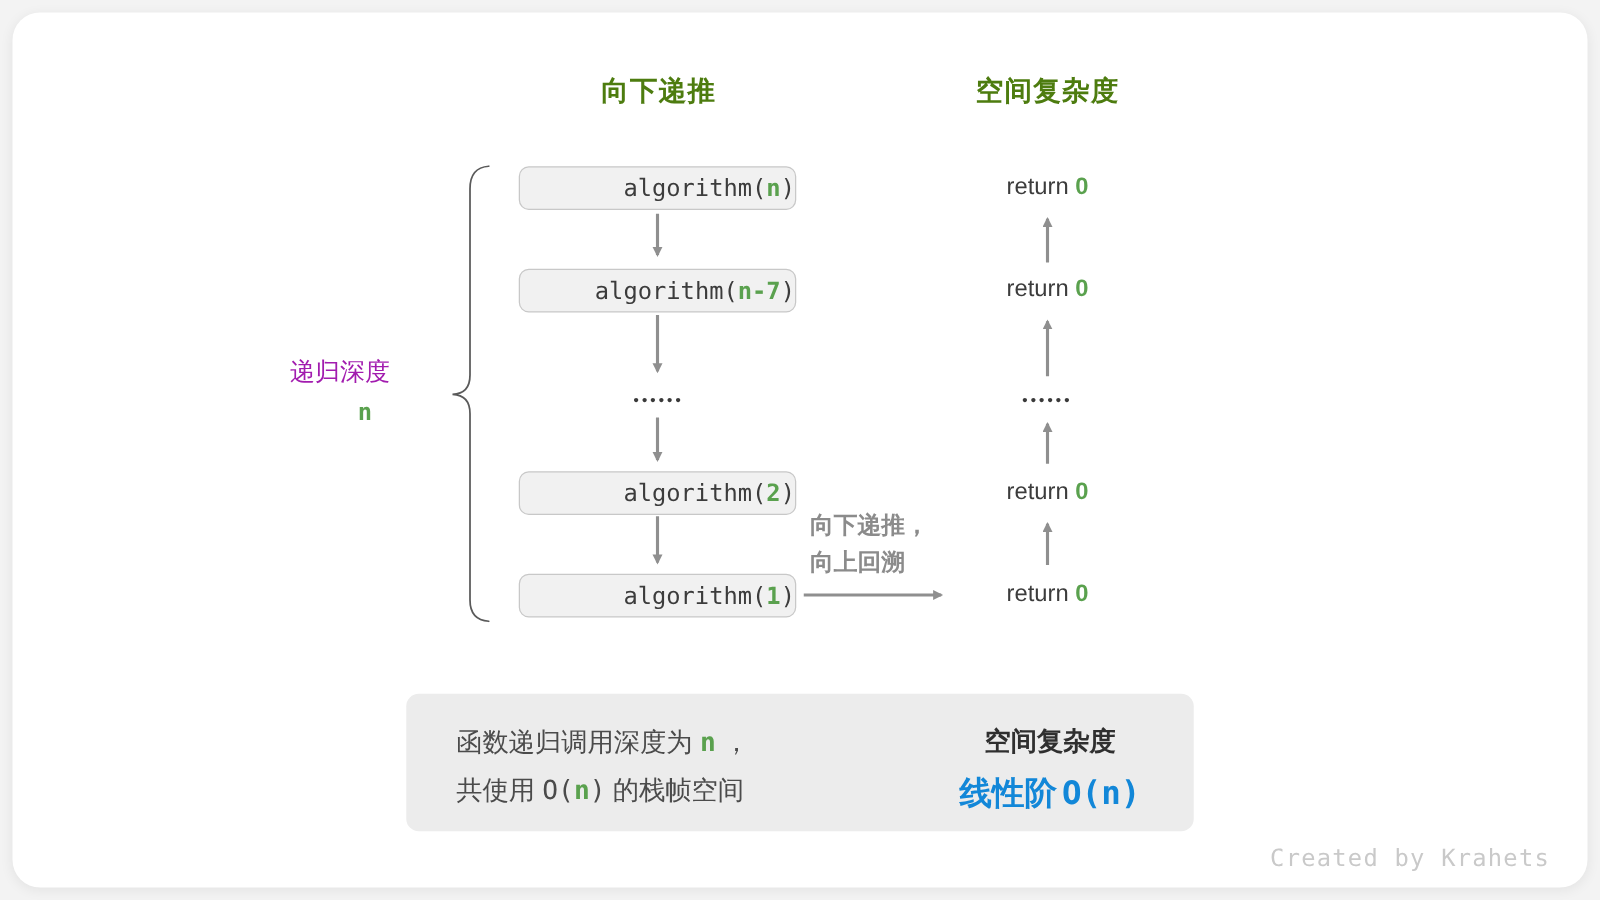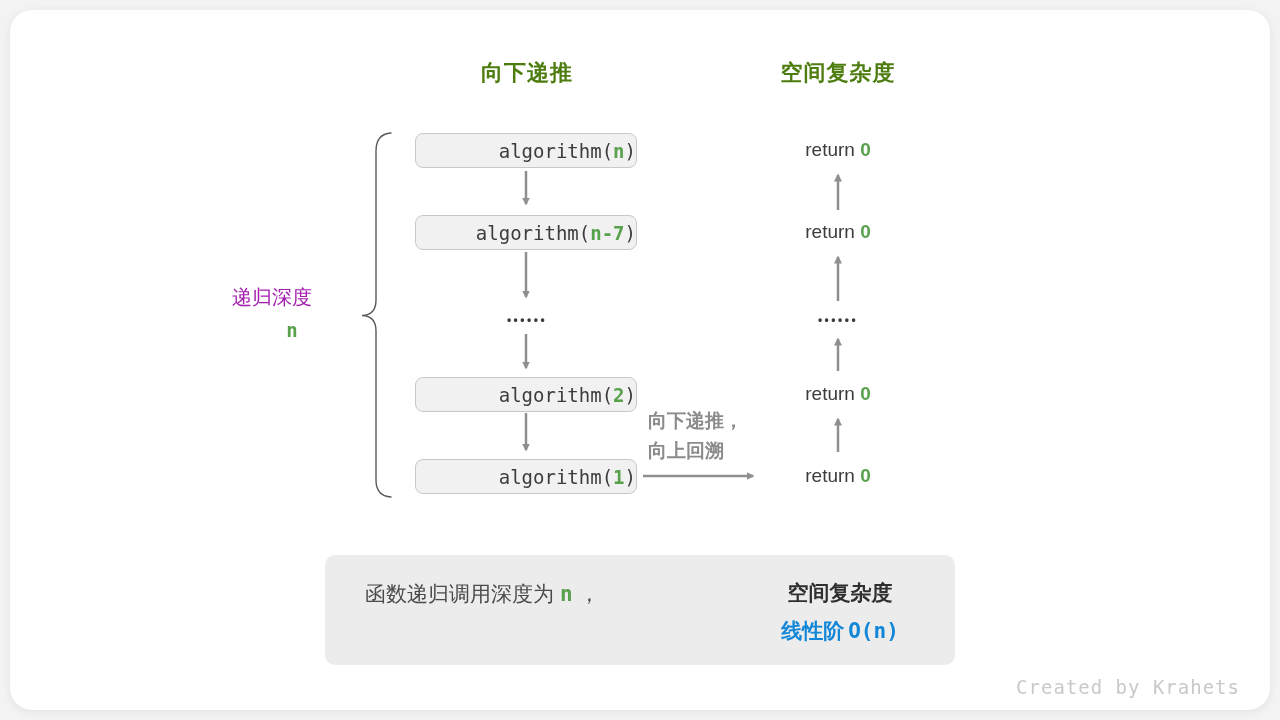--- a/index.html
+++ b/index.html
@@ -44,21 +44,21 @@
     background:#ececec; border-radius:10px;
   }
   .sum-line { position:absolute; left:40px; font-size:21px; color:#4b4b4b; white-space:nowrap; }
   .sum-line .n { color:#5aa14e; font-weight:bold;
     font-family:"DejaVu Sans Mono","Liberation Mono",monospace; margin:0 6px; }
   .sum-line .codefrag { font-family:"DejaVu Sans Mono","Liberation Mono",monospace; color:#4b4b4b; }
   .sum-line .codefrag .n2 { color:#5aa14e; font-weight:bold; }
   .sum-right-title { position:absolute; left:435px; top:24px; width:160px; text-align:center;
     font-size:21px; font-weight:bold; color:#2f2f2f; }
   .sum-right-value { position:absolute; left:420px; top:62px; width:190px; text-align:center;
-    font-size:21px; font-weight:bold; color:#1287d8; white-space:nowrap; }
+    font-size:26px; font-weight:bold; color:#1287d8; white-space:nowrap; }
   .sum-right-value .code { font-family:"DejaVu Sans Mono","Liberation Mono",monospace; margin-left:4px; }
   .credit { right:40px; top:676px; font-family:"DejaVu Sans Mono","Liberation Mono",monospace;
     font-size:19px; color:#c9c9c9; letter-spacing:1px; }
   svg.overlay { position:absolute; left:0; top:0; width:1280px; height:720px; pointer-events:none; }
 </style>
 </head>
 <body>
 
 <div class="card"></div>
 
@@ -130,19 +130,22 @@
 
   <path d="M 391 133 Q 376 134 376 151 L 376 300 Q 376 315 362 315.5 Q 376 316 376 331 L 376 480 Q 376 496 391 497" fill="none" stroke="#5a5a5a" stroke-width="1.4" stroke-linecap="round"></path>
 
   <polygon points="686,607 712,607 712,596 737,615 712,634 712,623 686,623" fill="#c3c3c3"></polygon>
 </svg>
 
 <div class="abs summary-box">
   <div class="sum-line" style="top:25px;">
     <span>函数递归调用深度为</span><span class="n">n</span><span>，</span>
   </div>
+  <div class="sum-line" style="top:63px;">
+    <span>共使用 </span><span class="codefrag"><span>O(</span><span class="n2">n</span><span>)</span></span><span> 的栈帧空间</span>
+  </div>
   <div class="sum-right-title">空间复杂度</div>
   <div class="sum-right-value">
     <span>线性阶</span><span class="code">O(n)</span>
   </div>
 </div>
 
 <div class="abs credit">Created by Krahets</div>
 
 </body></html>

